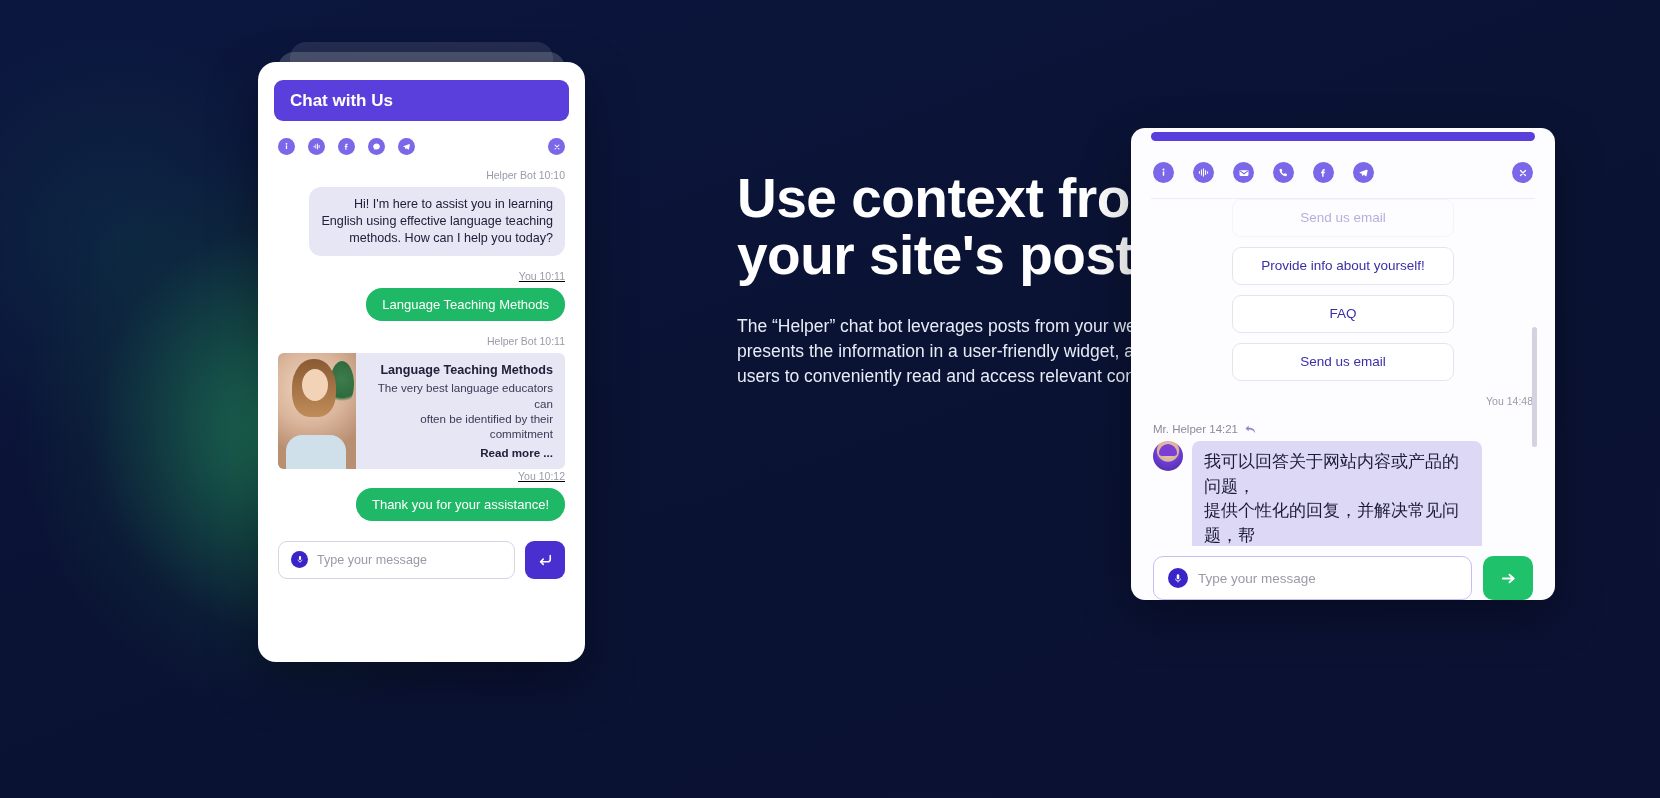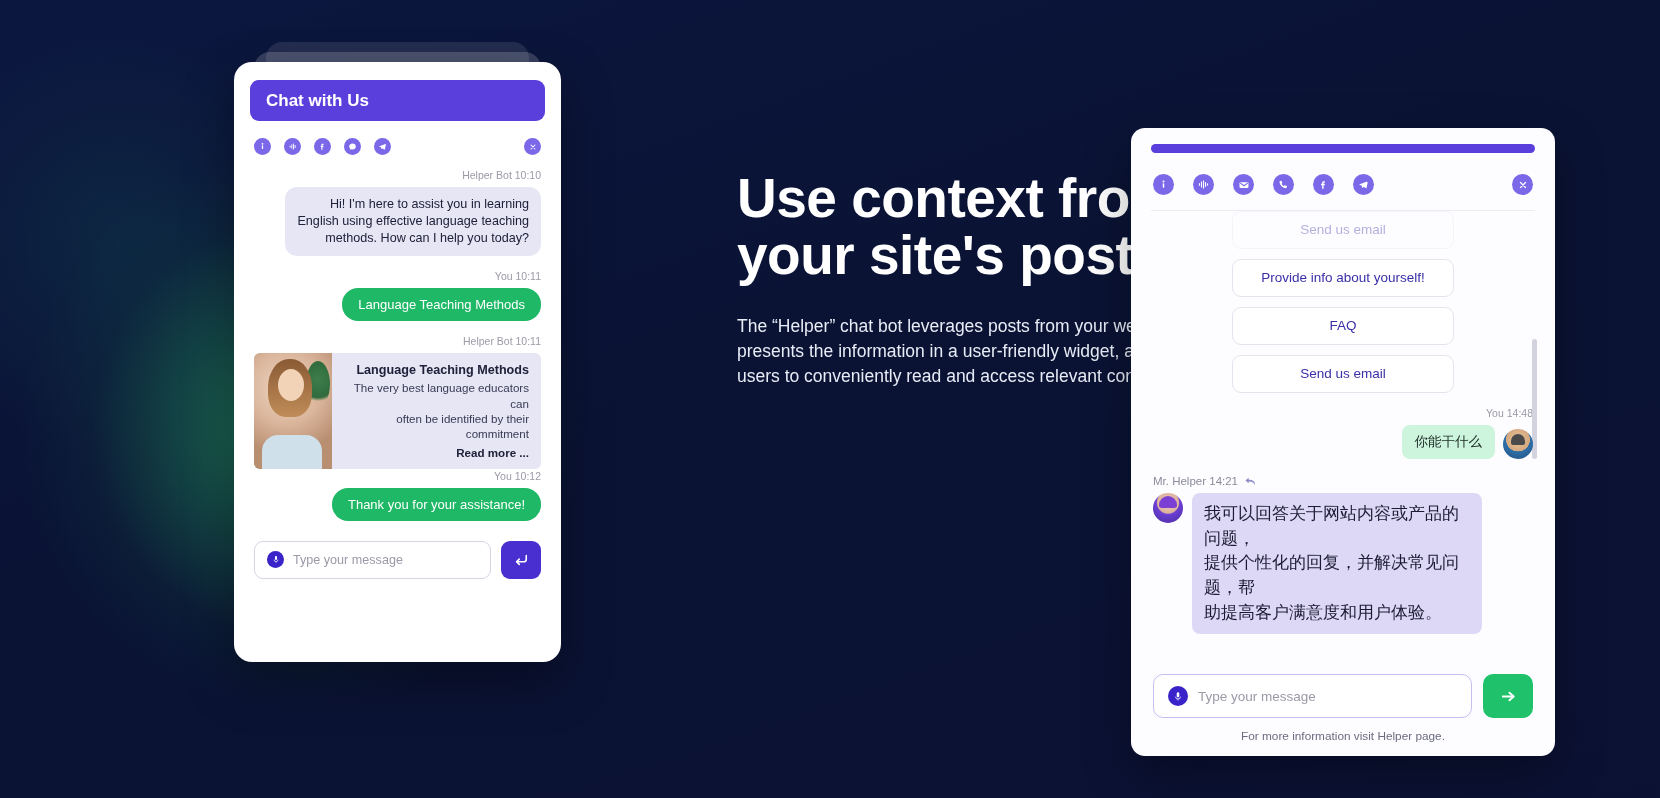--- a/index.html
+++ b/index.html
@@ -75,21 +75,21 @@
   .icon-circle svg { display: block; }
 
   .msg-meta {
     font-size: 10.5px;
     color: #9a9aa8;
   }
 
   
   .left-stack {
     position: absolute;
-    left: 234px;
+    left: 258px;
     top: 42px;
     width: 338px;
     height: 580px;
   }
   .ghost {
     position: absolute;
     border-radius: 16px;
     background: rgba(255,255,255,0.14);
   }
   .ghost-1 { left: 32px; top: 0px;  width: 263px; height: 40px; background: rgba(255,255,255,0.10); }
@@ -147,21 +147,21 @@
     white-space: pre-line;
   }
   .bubble-user {
     display: inline-block;
     background: #1fb866;
     color: #fff;
     border-radius: 16px;
     padding: 9px 16px;
     font-size: 13px;
   }
-  .row-right { text-align: right; }
+  .row-right { text-align: right; text-decoration: underline; }
   .row-left  { text-align: right; }
 
   .card-msg {
     display: flex;
     margin-top: 6px;
     border-radius: 6px;
     overflow: hidden;
     max-width: 290px;
   }
   .card-thumb {
@@ -256,26 +256,26 @@
     display: flex; align-items: center; justify-content: center;
     cursor: pointer;
   }
 
   
   .right-card {
     position: absolute;
     left: 1131px;
     top: 128px;
     width: 424px;
-    height: 628px;
+    height: 472px;
     background: #fdfdff;
     border-radius: 14px;
     box-shadow: 0 18px 50px rgba(0,0,0,0.32);
     overflow: hidden;
-    padding: 16px 18px 0 18px;
+    padding: 4px 18px 0 18px;
     display: flex;
     flex-direction: column;
   }
   .right-bar {
     height: 9px;
     border-radius: 5px;
     background: #5b3fdc;
     margin: 0 2px;
   }
   .right-iconrow {
@@ -611,24 +611,20 @@
     <div class="right-scroll">
       <div class="scrollbar"></div>
 
       <button class="quick-btn faded">Send us email</button>
       <button class="quick-btn">Provide info about yourself!</button>
       <button class="quick-btn">FAQ</button>
       <button class="quick-btn">Send us email</button>
 
       <div class="r-row">
         <div class="msg-meta" style="text-align:right;">You  14:48</div>
-        <div class="r-user-line" style="margin-top:6px;">
-          <span class="r-bubble-user">你能干什么</span>
-          <span class="avatar user"></span>
-        </div>
       </div>
 
       <div>
         <div class="r-bot-meta">
           <span>Mr. Helper 14:21</span>
           <svg width="13" height="11" viewBox="0 0 14 12">
               <path d="M5 2 L1.5 5 L5 8 V6 C9 6 11 7.5 12 10 C12 5.5 9.5 4 5 4 Z" fill="#8b8bc8"></path>
             </svg>
         </div>
         <div class="r-bot-line">
@@ -652,17 +648,16 @@
         <input type="text" placeholder="Type your message" style="">
       </div>
       <button class="send-btn-right">
         <svg width="19" height="17" viewBox="0 0 20 18">
             <path d="M4 9h11" stroke="#fff" stroke-width="2" stroke-linecap="round"></path>
             <path d="M11 5 L15.5 9 L11 13" stroke="#fff" stroke-width="2" fill="none" stroke-linecap="round" stroke-linejoin="round"></path>
           </svg>
       </button>
     </div>
 
-    <div class="right-footer">For more information visit Helper page.</div>
 
   </div>
 
 </div>
 
 </body></html>

